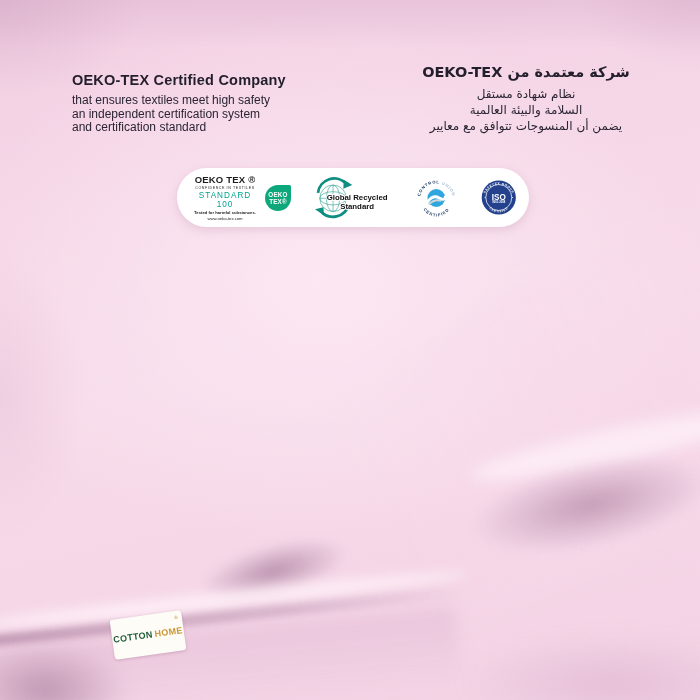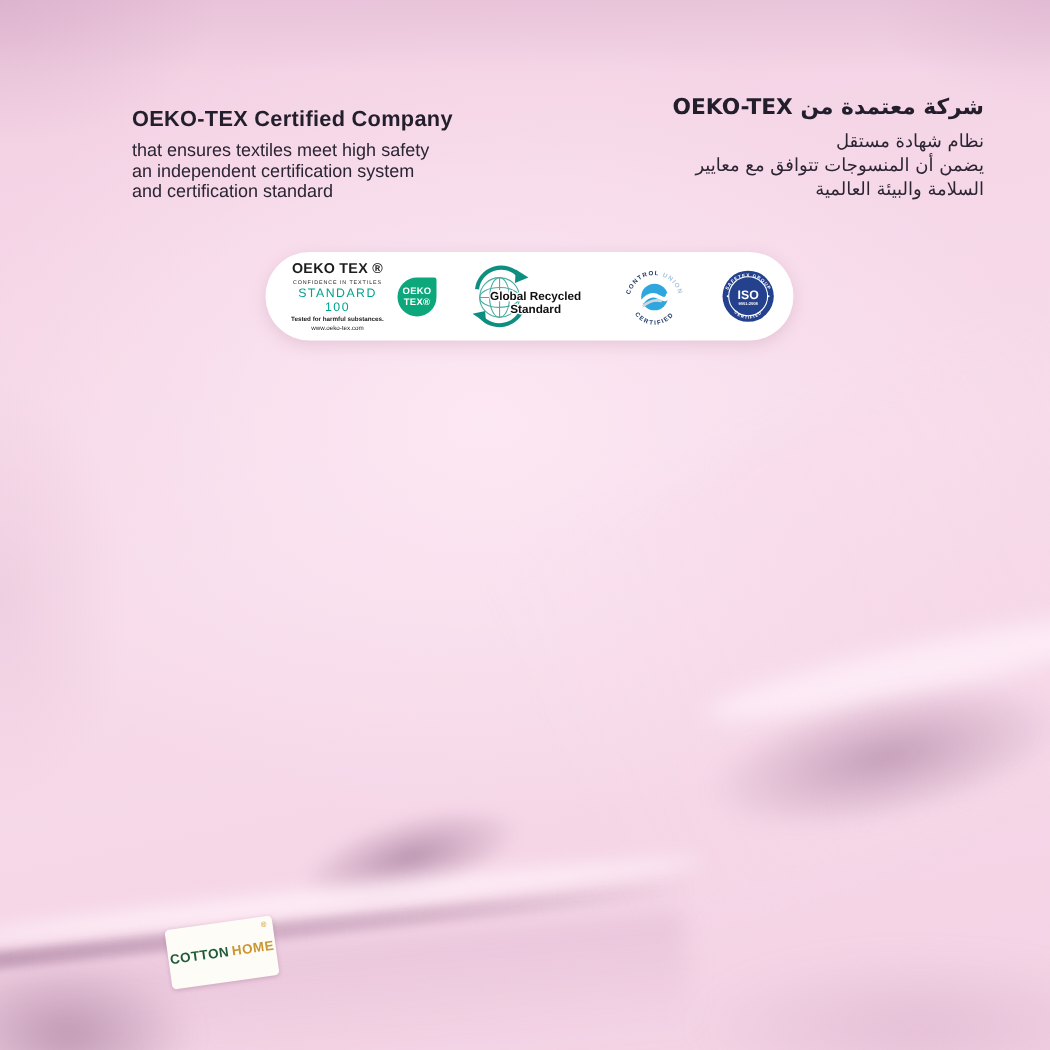--- a/index.html
+++ b/index.html
@@ -25,25 +25,25 @@
     background:radial-gradient(closest-side,rgba(158,115,148,.65),rgba(158,115,148,0));filter:blur(4px);}
   .f-crease-hi{left:-30px;top:592px;width:500px;height:16px;transform:rotate(-6deg);border-radius:50%;
     background:rgba(255,242,249,.8);filter:blur(6px);}
   .f-crease{left:-30px;top:610px;width:520px;height:12px;transform:rotate(-6deg);
     background:linear-gradient(90deg,rgba(152,108,142,.55),rgba(152,108,142,.3) 60%,rgba(152,108,142,0) 95%);filter:blur(3px);}
   .f-undercrease{left:-20px;top:628px;width:480px;height:82px;transform:rotate(-5deg);
     background:linear-gradient(180deg,rgba(213,170,198,.35),rgba(213,170,198,0));filter:blur(8px);}
   .f-bl{left:-40px;top:642px;width:170px;height:95px;background:radial-gradient(closest-side,rgba(150,106,140,.55),rgba(150,106,140,0));filter:blur(8px);}
   .f-br{left:462px;top:636px;width:300px;height:95px;background:radial-gradient(closest-side,rgba(205,160,192,.38),rgba(205,160,192,0));filter:blur(10px);}
   
-  .info-en{position:absolute;left:88px;top:72px;width:260px;color:#2b2533;}
+  .info-en{position:absolute;left:72px;top:72px;width:260px;color:#2b2533;}
   .info-en h1{margin:0 0 6px 0;font-size:14.5px;font-weight:700;color:#231e2b;letter-spacing:.2px;}
   .info-en .bl{font-size:12px;line-height:13.5px;}
   
-  .info-ar{position:absolute;right:44px;top:64px;width:260px;text-align:right;color:#2b2533;
+  .info-ar{position:absolute;right:44px;top:64px;width:260px;text-align:center;color:#2b2533;
     font-family:"DejaVu Sans",sans-serif;}
   .info-ar h1{margin:0 0 6px 0;font-size:14.5px;font-weight:700;color:#231e2b;}
   .info-ar .bl{font-size:12px;line-height:16px;}
   
   .cert-pill{position:absolute;left:177px;top:168px;width:352px;height:59px;border-radius:30px;background:#ffffff;
     box-shadow:0 3px 10px rgba(170,120,150,.25);display:flex;align-items:center;padding:0 12px;box-sizing:border-box;gap:24px;}
   .oeko-block{display:flex;align-items:center;gap:4px;}
   .oeko-text{width:72px;text-align:center;color:#1c1c1c;}
   .oeko-title{font-size:9.5px;font-weight:700;letter-spacing:.2px;}
   .oeko-tagline{font-size:3.6px;letter-spacing:.6px;margin-top:.5px;}
@@ -87,22 +87,22 @@
   <section class="info-en">
     <h1>OEKO-TEX Certified Company</h1>
     <div class="bl">that ensures textiles meet high safety</div>
     <div class="bl">an independent certification system</div>
     <div class="bl">and certification standard</div>
   </section>
 
   <section class="info-ar" dir="rtl">
     <h1>شركة معتمدة من OEKO-TEX</h1>
     <div class="bl">نظام شهادة مستقل</div>
+    <div class="bl">السلامة والبيئة العالمية</div>
     <div class="bl">يضمن أن المنسوجات تتوافق مع معايير</div>
-    <div class="bl">السلامة والبيئة العالمية</div>
   </section>
 
   <div class="cert-pill">
 
     <div class="oeko-block">
       <div class="oeko-text">
         <div class="oeko-title">OEKO TEX ®</div>
         <div class="oeko-tagline">CONFIDENCE IN TEXTILES</div>
         <div class="oeko-standard">STANDARD 100</div>
         <div class="oeko-tested">Tested for harmful substances.</div>

